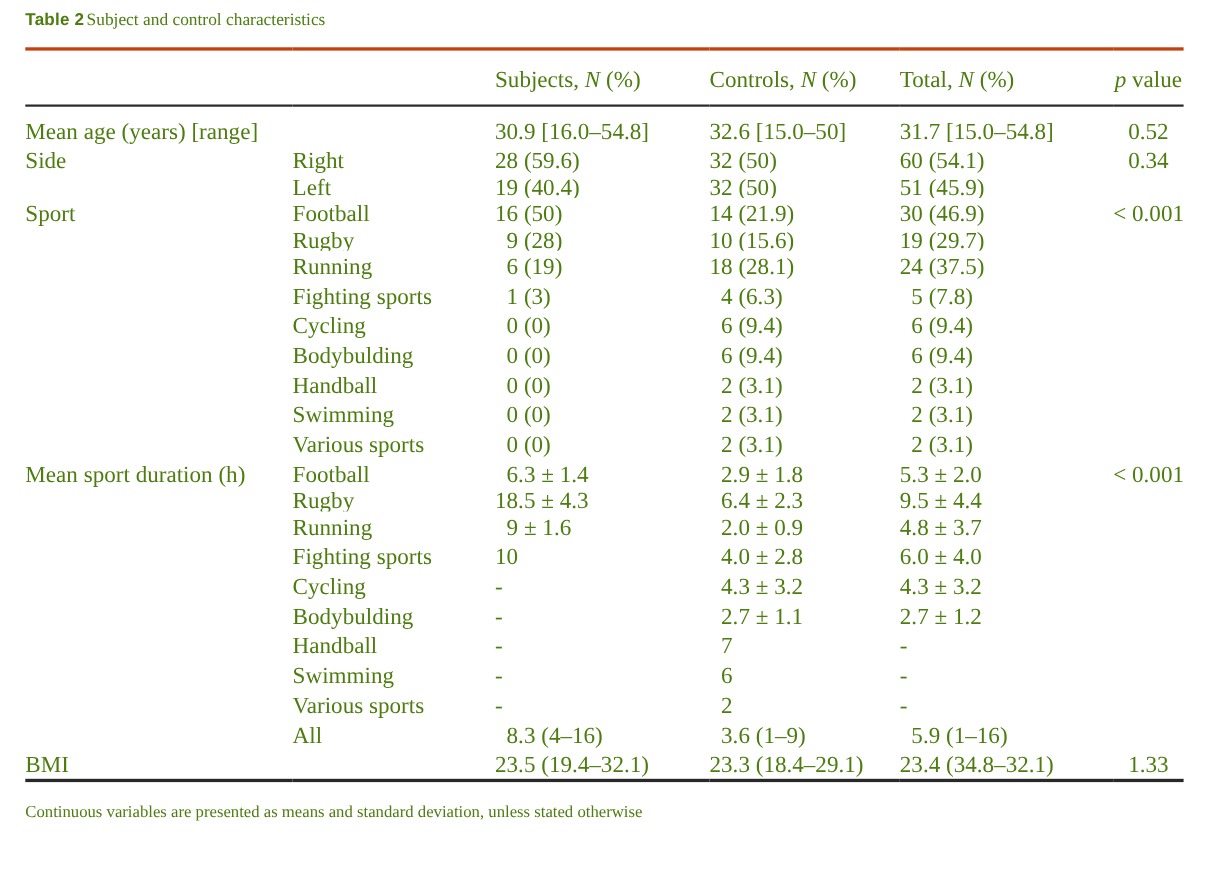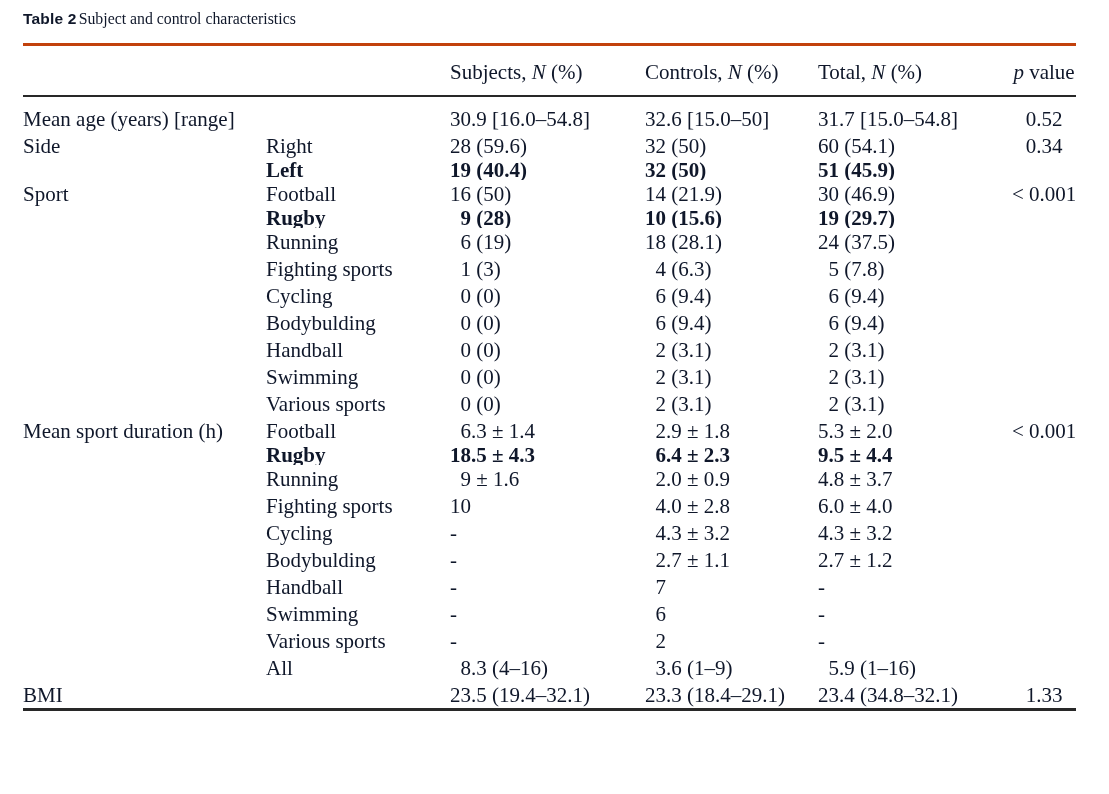--- a/index.html
+++ b/index.html
@@ -1,21 +1,21 @@
 <!DOCTYPE html>
 <html><head>
 <meta charset="utf-8">
 <style>
   html, body { margin: 0; padding: 0; background: #ffffff; }
   .page {
     position: relative;
     width: 1109px;
     height: 794px;
     background: #ffffff;
-    color: #0f172a;
+    color: #4d7c0f;
     font-family: "Liberation Serif", "DejaVu Serif", serif;
     box-sizing: border-box;
     padding: 10px 0 0 23px;
     overflow: hidden;
   }
   .caption-row {
     display: flex;
     align-items: baseline;
     height: 26px;
   }
@@ -49,21 +49,21 @@
   table.paper-table th.p-col { text-align: center; }
   table.paper-table td {
     padding: 0;
     height: 27px;
     line-height: 20px;
     vertical-align: middle;
     white-space: pre;
     overflow: hidden;
   }
   table.paper-table tbody tr:first-child td { padding-top: 8px; }
-  table.paper-table tr.tight td { height: 21px; font-weight: bold; }
+  table.paper-table tr.tight td { height: 21px; }
   table.paper-table td.p-col { text-align: center; }
   .it { font-style: italic; }
   .footnotes {
     margin-top: 13px;
     font-size: 15.2px;
     line-height: 30px;
   }
 </style>
 </head>
 <body>
@@ -276,15 +276,16 @@
           <td></td>
           <td>23.5 (19.4–32.1)</td>
           <td>23.3 (18.4–29.1)</td>
           <td>23.4 (34.8–32.1)</td>
           <td class="p-col">1.33</td>
         </tr>
       </tbody>
   </table>
 
   <div class="footnotes">
+    <div>Continuous variables are presented as means and standard deviation, unless stated otherwise</div>
   </div>
 
 </div>
 
 </body></html>

